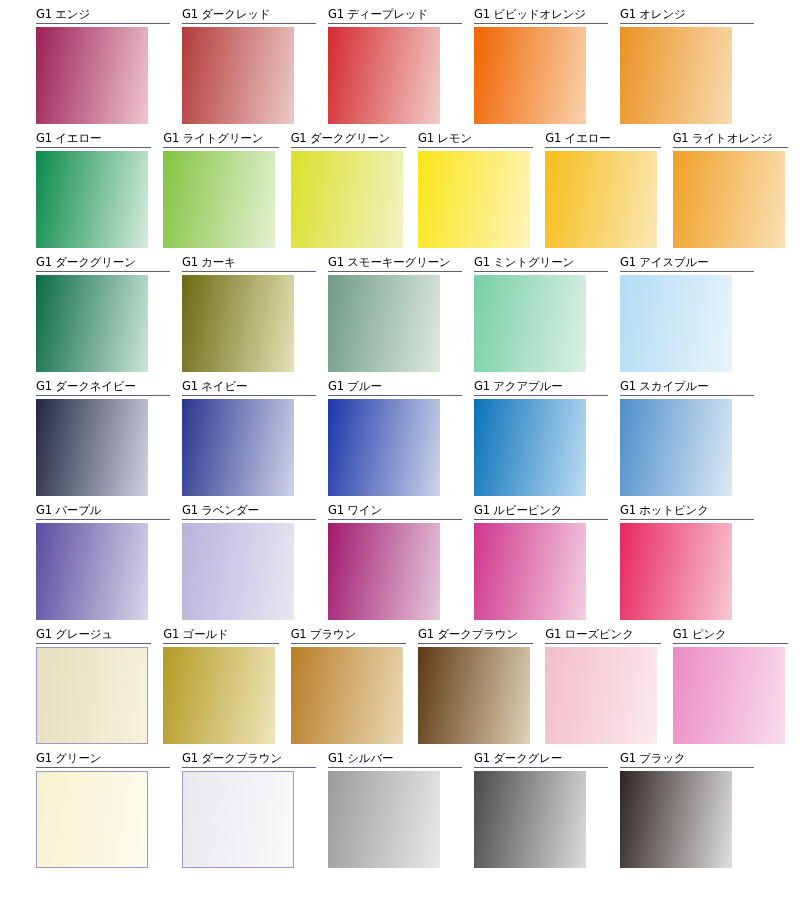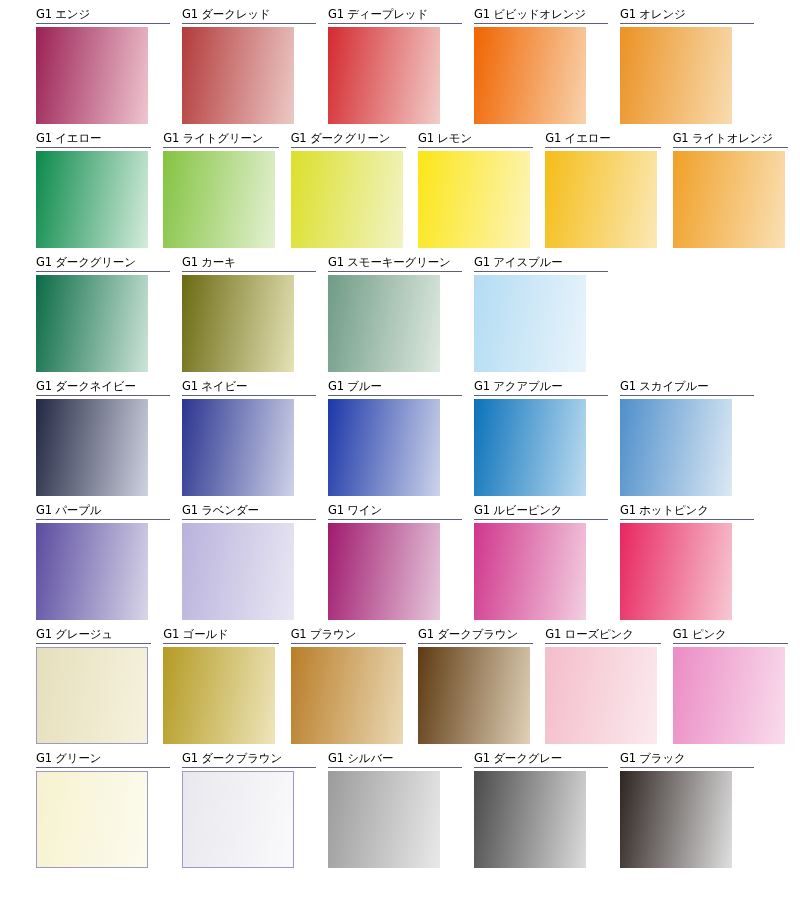--- a/index.html
+++ b/index.html
@@ -111,20 +111,24 @@
       </div>
       <div class="swatch-cell">
         <div class="swatch-label">G1 カーキ</div>
         <div class="swatch-chip" style="background: linear-gradient(100deg, rgb(107, 106, 18) 0%, rgb(229, 226, 182) 100%);"></div>
       </div>
       <div class="swatch-cell">
         <div class="swatch-label">G1 スモーキーグリーン</div>
         <div class="swatch-chip" style="background: linear-gradient(100deg, rgb(111, 155, 134) 0%, rgb(223, 233, 224) 100%);"></div>
       </div>
       <div class="swatch-cell">
+        <div class="swatch-label">G1 ミントグリーン</div>
+        <div class="swatch-chip" style="background: linear-gradient(100deg, rgb(119, 207, 168) 0%, rgb(221, 240, 229) 100%);"></div>
+      </div>
+      <div class="swatch-cell">
         <div class="swatch-label">G1 アイスブルー</div>
         <div class="swatch-chip" style="background: linear-gradient(100deg, rgb(179, 220, 243) 0%, rgb(233, 244, 251) 100%);"></div>
       </div>
     </div>
     <div class="swatch-row">
       <div class="swatch-cell">
         <div class="swatch-label">G1 ダークネイビー</div>
         <div class="swatch-chip" style="background: linear-gradient(100deg, rgb(35, 40, 67) 0%, rgb(207, 210, 224) 100%);"></div>
       </div>
       <div class="swatch-cell">

